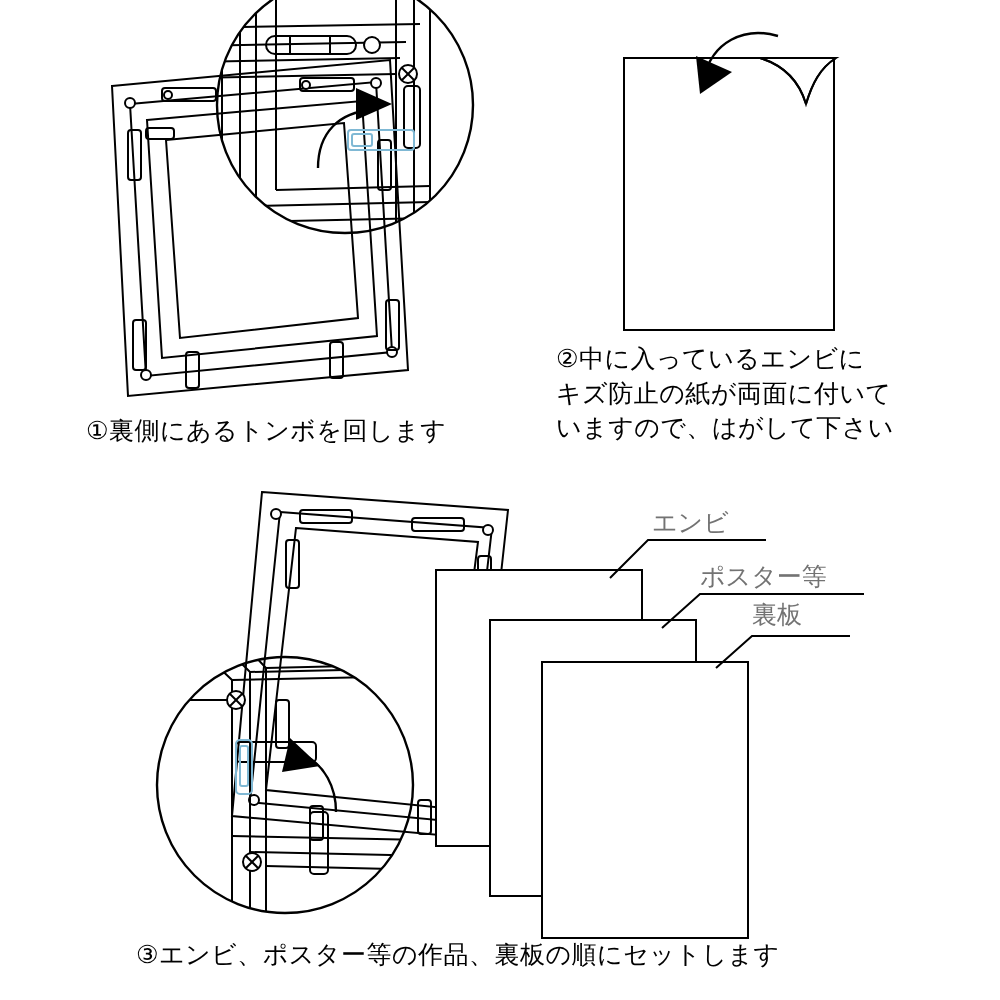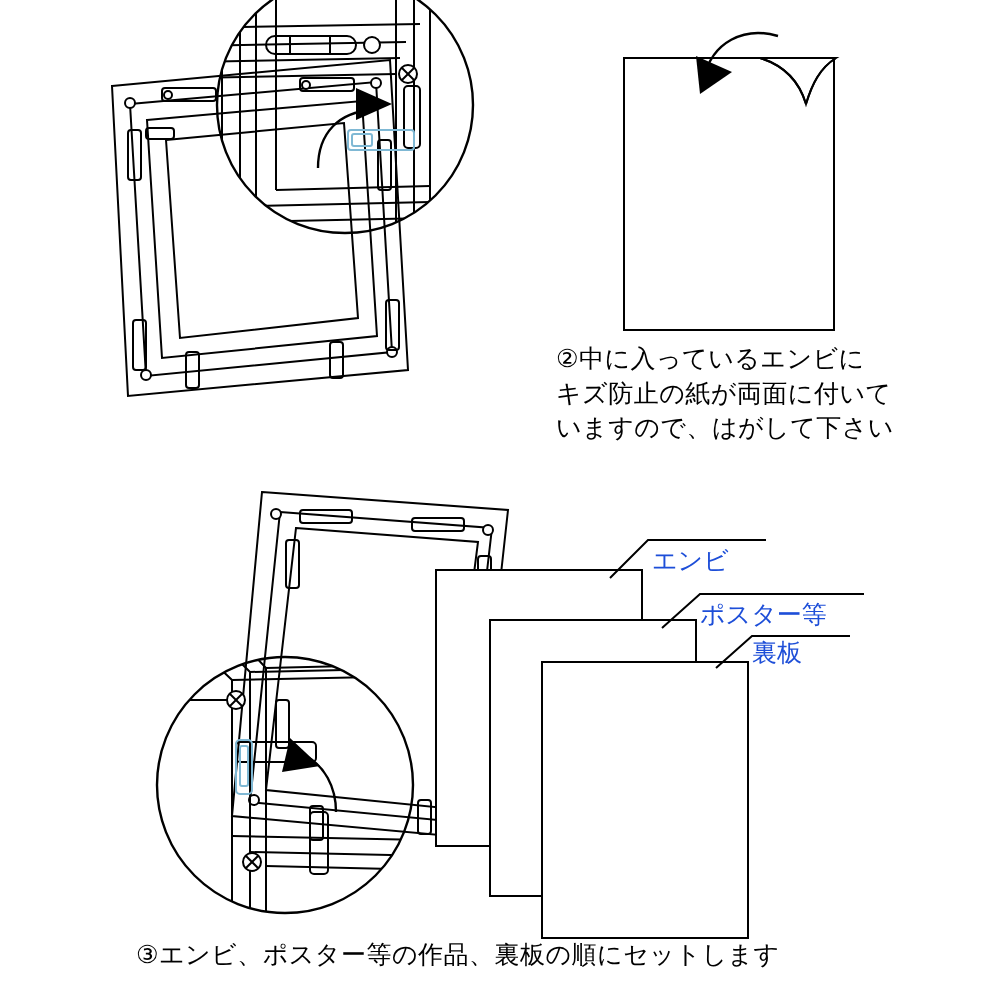--- a/index.html
+++ b/index.html
@@ -29,23 +29,22 @@
     font-size: 25px;
     line-height: 1.38;
     color: #000000;
     letter-spacing: 0.5px;
     white-space: pre;
   }
   .lbl {
     position: absolute;
     font-size: 25px;
     line-height: 1.2;
-    color: #1d4ed8;
+    color: #737373;
     white-space: pre;
-    margin-top: 38px;
   }
   #cap1 { left: 86px;  top: 414px; }
   #cap2 { left: 556px; top: 342px; }
   #cap3 { left: 136px; top: 938px; }
   #lblA { left: 652px; top: 508px; }
   #lblB { left: 700px; top: 562px; font-family: Liberation Serif, serif; }
   #lblC { left: 752px; top: 600px; }
 </style>
 </head>
 <body>
@@ -215,20 +214,21 @@
         <line x1="246" y1="856" x2="258" y2="868"></line>
         <line x1="258" y1="856" x2="246" y2="868"></line>
 
         <path d="M336,812 C336,786 324,766 306,756" stroke-width="2.4"></path>
         <path d="M290,738 L320,766 L282,772 z" fill="#000" stroke="none"></path>
       </g>
       <circle cx="285" cy="785" r="128" fill="none" stroke="#000" stroke-width="2.4"></circle>
     </g>
   </svg>
 
+  <div class="cap" id="cap1">①裏側にあるトンボを回します</div>
 
   <div class="cap" id="cap3">③エンビ、ポスター等の作品、裏板の順にセットします</div>
 
   <div class="cap" id="cap2"><span>②中に入っているエンビに</span>
 <span>キズ防止の紙が両面に付いて</span>
 <span>いますので、はがして下さい</span></div>
 
   <div class="lbl" id="lblA">エンビ</div>
   <div class="lbl" id="lblB">ポスター等</div>
   <div class="lbl" id="lblC">裏板</div>

